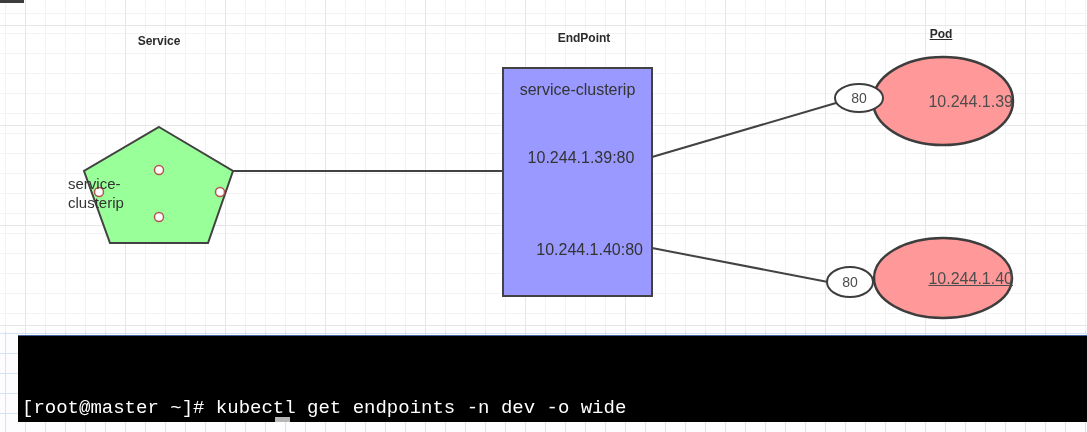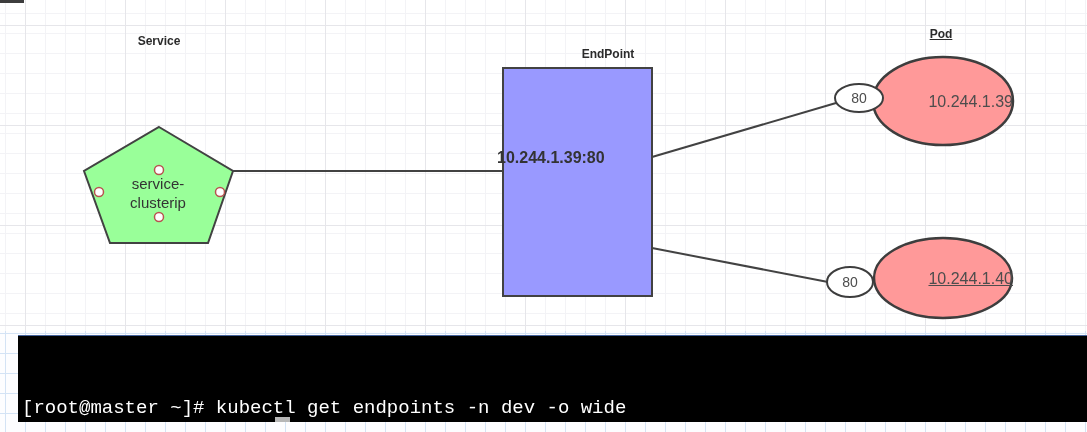--- a/index.html
+++ b/index.html
@@ -24,27 +24,27 @@
     background-size:20px 20px, 20px 20px;
     background-position:5px 2px, 5px 2px;
   }
   .corner-mark { position:absolute; left:0; top:0; width:24px; height:3px; background:#3d3d3d; }
   .diagram-svg { position:absolute; left:0; top:0; }
   .group-label {
     position:absolute; width:120px; text-align:center;
     font-size:12px; font-weight:bold; color:#2b2b2b;
   }
   .lbl-service  { left:99px;  top:34px; }
-  .lbl-endpoint { left:548px; top:31px;margin-top:16px; }
+  .lbl-endpoint { left:524px; top:31px; }
   .lbl-pod      { left:881px; top:27px;text-decoration:underline; }
   .node-text { position:absolute; color:#333333; font-size:16px; }
-  .svc-name  { left:83px; top:174px; width:150px; text-align:center; font-size:15px;
+  .svc-name  { left:68px; top:174px; width:150px; font-size:15px;
                line-height:19px; white-space:pre-line; }
   .ep-title  { left:503px; top:81px;  width:149px; text-align:center; }
-  .ep-row1   { left:497px; top:149px; width:140px; text-align:left;font-weight:bold; }
+  .ep-row1   { left:511px; top:149px; width:140px; text-align:center; }
   .ep-row2   { left:503px; top:241px; width:140px; text-align:right; }
   .pod-ip    { color:#4d4d4d; width:140px; text-align:right; }
   .pod1-ip   { left:873px; top:93px;  }
   .pod2-ip   { left:873px; top:270px;text-decoration:underline; }
   .port-text { position:absolute; width:40px; text-align:center; font-size:14px; color:#4d4d4d; }
   .port1     { left:839px; top:90px;  }
   .port2     { left:830px; top:274px; }
   .terminal {
     position:absolute; left:18px; top:335px; width:1069px; height:87px;
     box-sizing:border-box; background:#000000; color:#ffffff;
@@ -84,21 +84,23 @@
     <ellipse cx="859" cy="98" rx="24" ry="14" fill="#ffffff" stroke="#3d3d3d" stroke-width="2"></ellipse>
     <ellipse cx="850" cy="282" rx="23" ry="15" fill="#ffffff" stroke="#3d3d3d" stroke-width="2"></ellipse>
   </svg>
 
   <div class="group-label lbl-service">Service</div>
   <div class="group-label lbl-endpoint">EndPoint</div>
   <div class="group-label lbl-pod">Pod</div>
 
   <div class="node-text svc-name">service-
 clusterip</div>
+  <div class="node-text ep-title">service-clusterip</div>
   <div class="node-text ep-row1">10.244.1.39:80</div>
+  <div class="node-text ep-row2">10.244.1.40:80</div>
   <div class="node-text pod-ip pod1-ip">10.244.1.39</div>
   <div class="node-text pod-ip pod2-ip">10.244.1.40</div>
   <div class="port-text port1">80</div>
   <div class="port-text port2">80</div>
 
   <div class="terminal">
     <div class="term-line">[root@master ~]# kubectl get endpoints -n dev -o wide</div>
     
     
     <div class="cursor"></div>

